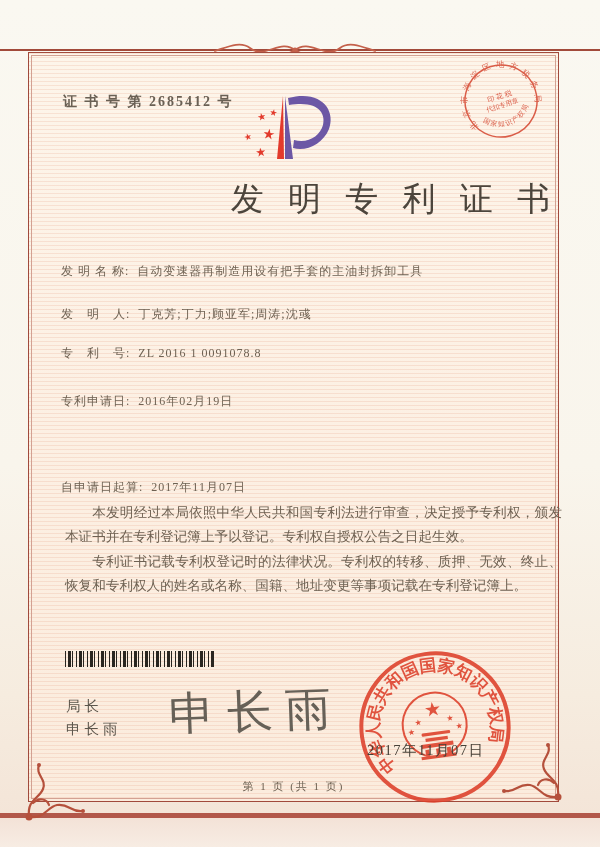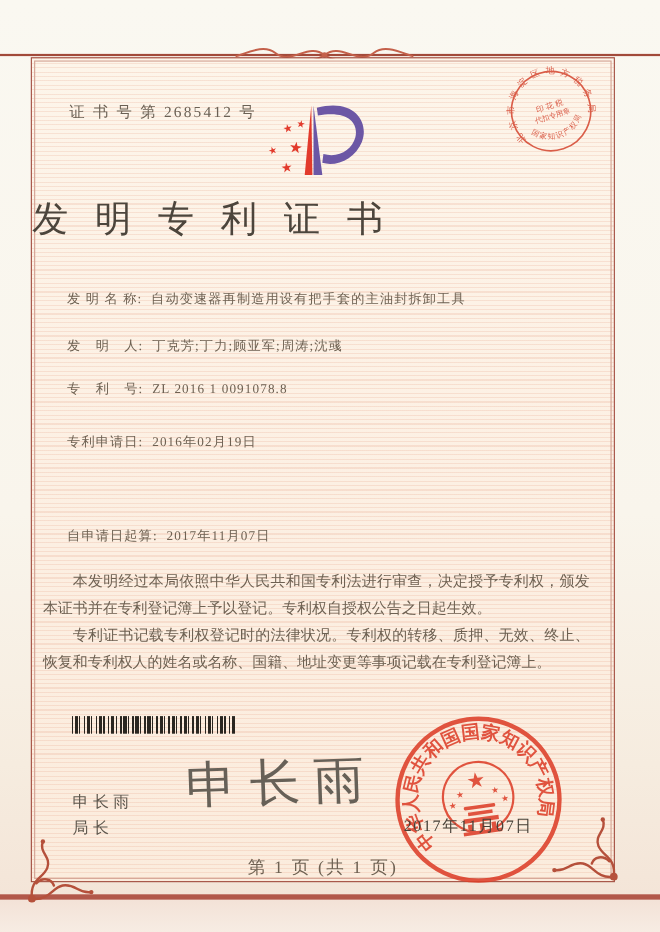--- a/index.html
+++ b/index.html
@@ -13,37 +13,37 @@
   .top-flourish{position:absolute;left:195px;top:35px;width:200px;height:30px;}
   
   .frame{
     position:absolute;left:28px;top:52px;width:529px;height:748px;
     border:1.5px solid #a14a3c;
     background-image:
       repeating-linear-gradient(180deg,rgba(226,148,120,0.20) 0px,rgba(226,148,120,0.20) 1px,rgba(0,0,0,0) 1px,rgba(0,0,0,0) 4px),
       linear-gradient(180deg,#fdf5ea 0%,#fcefe2 60%,#fbecdd 100%);
   }
   .frame::before{content:"";position:absolute;inset:2px;border:1px solid #d3a192;pointer-events:none;}
-  .cert-number{position:absolute;left:34px;top:40px;font-size:14px;color:#6a6054;letter-spacing:2px;white-space:nowrap;}
+  .cert-number{position:absolute;left:34px;top:40px;font-size:14px;color:#6a6054;letter-spacing:2px;white-space:nowrap;font-weight:bold;}
   .logo{position:absolute;left:207px;top:36px;width:150px;height:85px;}
   .tax-stamp{position:absolute;left:430px;top:6px;width:84px;height:84px;transform:rotate(-18deg);opacity:.85;}
-  .title{position:absolute;left:0;top:124px;width:100%;text-align:left;font-size:33px;font-weight:500;color:#4c453c;letter-spacing:8px;}
+  .title{position:absolute;left:0;top:124px;width:100%;text-align:right;font-size:33px;font-weight:500;color:#4c453c;letter-spacing:8px;}
   .field{position:absolute;left:32px;font-size:12px;color:#6e6152;white-space:nowrap;letter-spacing:1px;}
   .f0{top:210px}.f1{top:253px}.f2{top:292px}.f3{top:340px}.f4{top:383px}.f5{top:426px}
   .field .val{margin-left:8px;}
-  .bodytext{position:absolute;left:10px;top:448px;width:497px;font-size:13.6px;line-height:24.4px;color:#6e6152;text-align:justify;margin-top:16px;}
+  .bodytext{position:absolute;left:36px;top:448px;width:497px;font-size:13.6px;line-height:24.4px;color:#6e6152;text-align:justify;}
   .bodytext p{margin:0;text-indent:2em;}
   .barcode{position:absolute;left:36px;top:598px;width:150px;height:16px;
     background:repeating-linear-gradient(90deg,#2a2620 0px,#2a2620 1.5px,transparent 1.5px,transparent 3px,#2a2620 3px,#2a2620 6px,transparent 6px,transparent 7px,#2a2620 7px,#2a2620 8px,transparent 8px,transparent 11px);}
-  .signer-title{position:absolute;left:37px;top:644px;font-size:14.5px;color:#5d564c;letter-spacing:4px;margin-top:46px;}
+  .signer-title{position:absolute;left:37px;top:644px;font-size:14.5px;color:#5d564c;letter-spacing:4px;}
   .signer-name{position:absolute;left:37px;top:667px;font-size:14.5px;color:#5d564c;letter-spacing:4px;}
   .sig-script{position:absolute;left:140px;top:628px;font-size:46px;color:#5b564d;letter-spacing:12px;transform:rotate(-2deg);opacity:.92;white-space:nowrap;}
   .seal{position:absolute;left:326px;top:594px;width:160px;height:160px;transform:rotate(-8deg);opacity:.88;z-index:3;}
   .seal-date{position:absolute;left:338px;top:688px;font-size:14.5px;color:#474138;letter-spacing:1.5px;z-index:4;white-space:nowrap;}
-  .footer{position:absolute;left:0;top:726px;width:100%;text-align:center;font-size:16px;color:#6e6152;letter-spacing:2px;}
+  .footer{position:absolute;left:0;top:726px;width:100%;text-align:center;font-size:11px;color:#6e6152;letter-spacing:2px;}
   .flourish{position:absolute;width:72px;height:72px;z-index:2;}
   .fl-left{left:-10px;top:700px;}
   .fl-right{left:467px;top:680px;transform:scaleX(-1);}
   .bottom-strip{position:absolute;left:0;top:813px;width:600px;height:5px;background:#b2584a;}
   .bottom-fade{position:absolute;left:0;top:818px;width:600px;height:29px;background:linear-gradient(180deg,#f3e2d7,#f7ece3);}
   svg text{font-family:"Liberation Serif","DejaVu Serif",serif;}
 </style>
 </head>
 <body>
 

